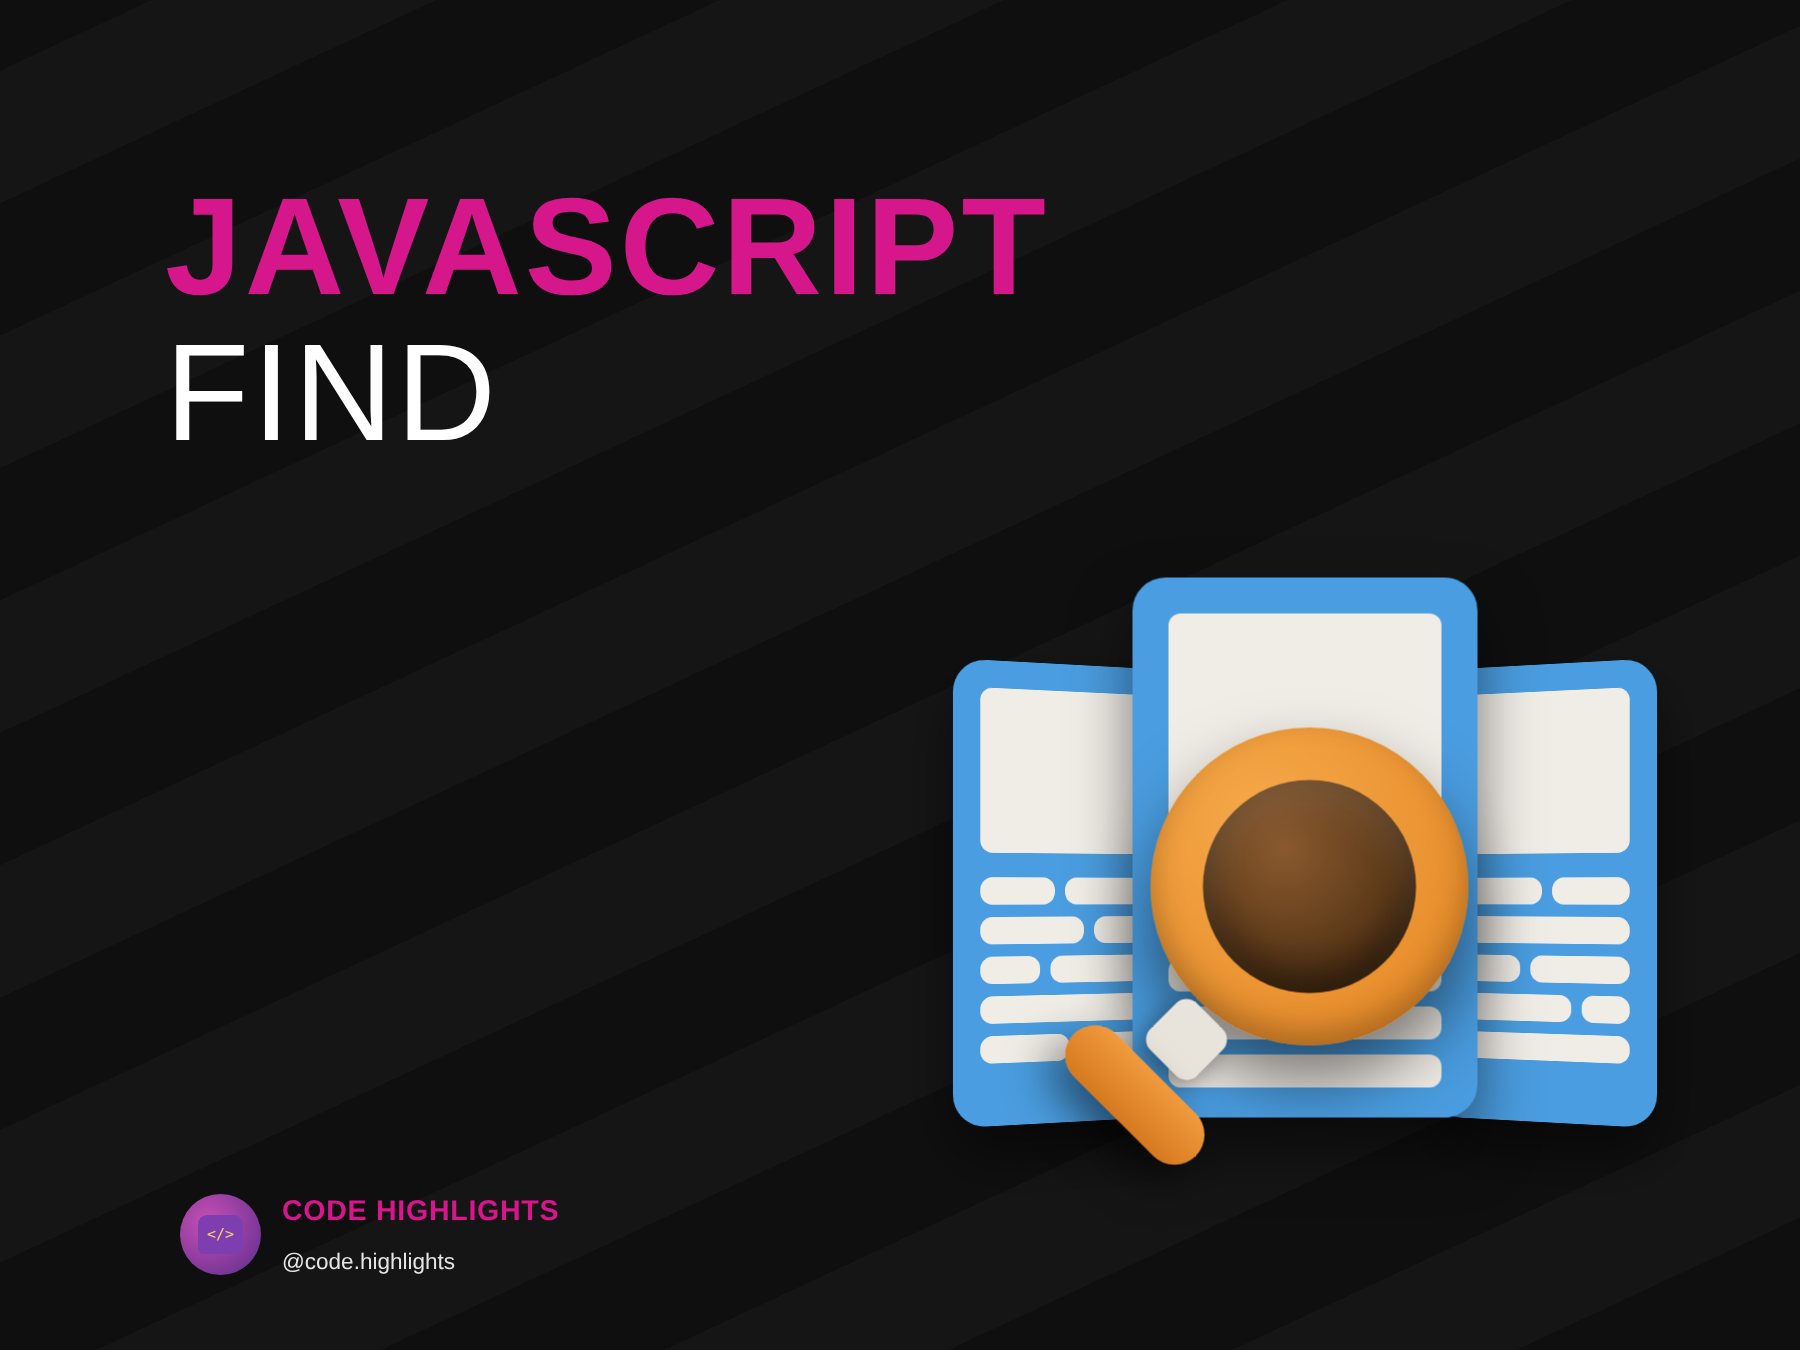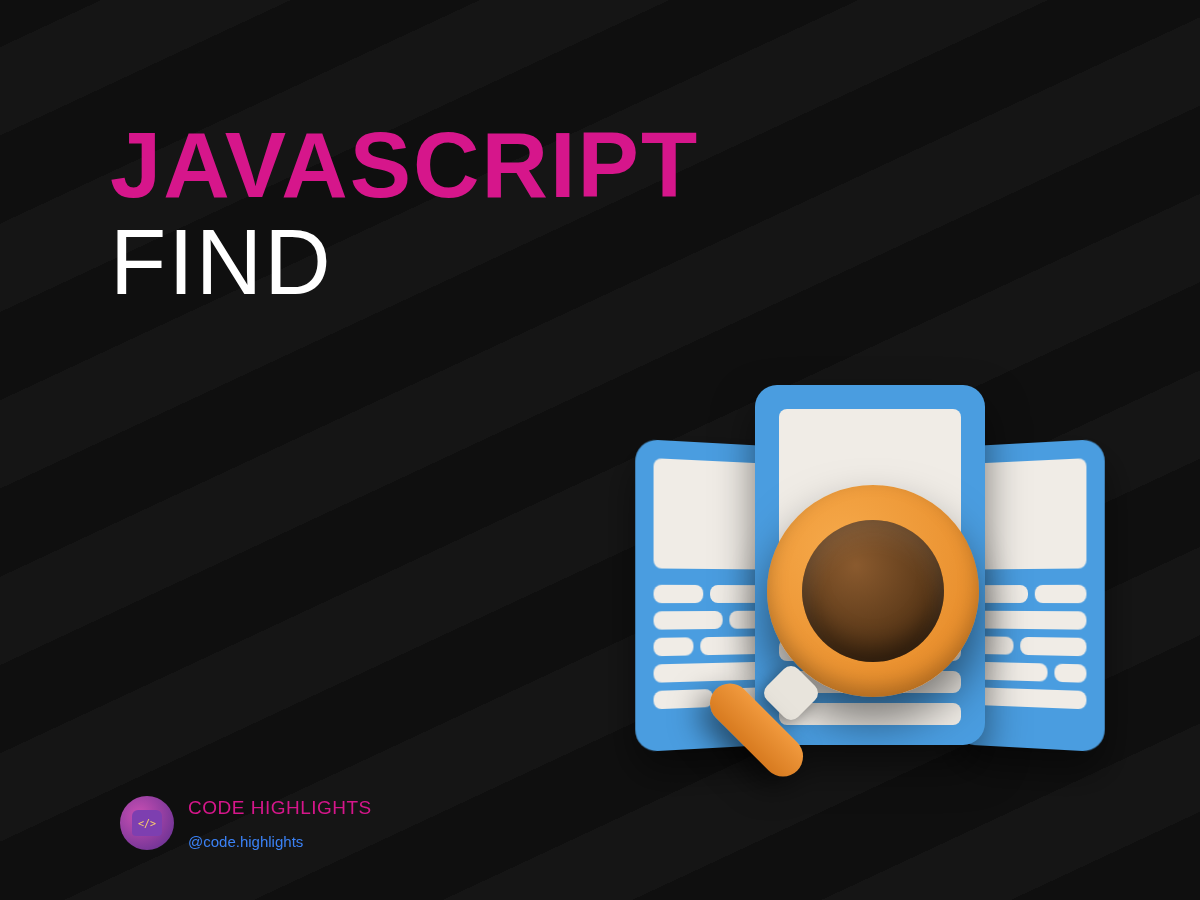--- a/index.html
+++ b/index.html
@@ -68,27 +68,27 @@
     position: relative;
     display: flex;
     align-items: center;
     justify-content: center;
     font-size: 10px;
     color: #ffd26b;
     font-family: monospace;
   }
   .brand .text .name {
     font-size: 19px;
-    font-weight: 400;
+    font-weight: 700;
     color: #d6168b;
     letter-spacing: 0.5px;
   }
   .brand .text .handle {
     font-size: 15px;
-    color: #3b82f6;
+    color: #e5e5e5;
     margin-top: 14px;
   }
   
   .illus {
     position: absolute;
     right: 95px;
     bottom: 95px;
     width: 470px;
     height: 440px;
   }

